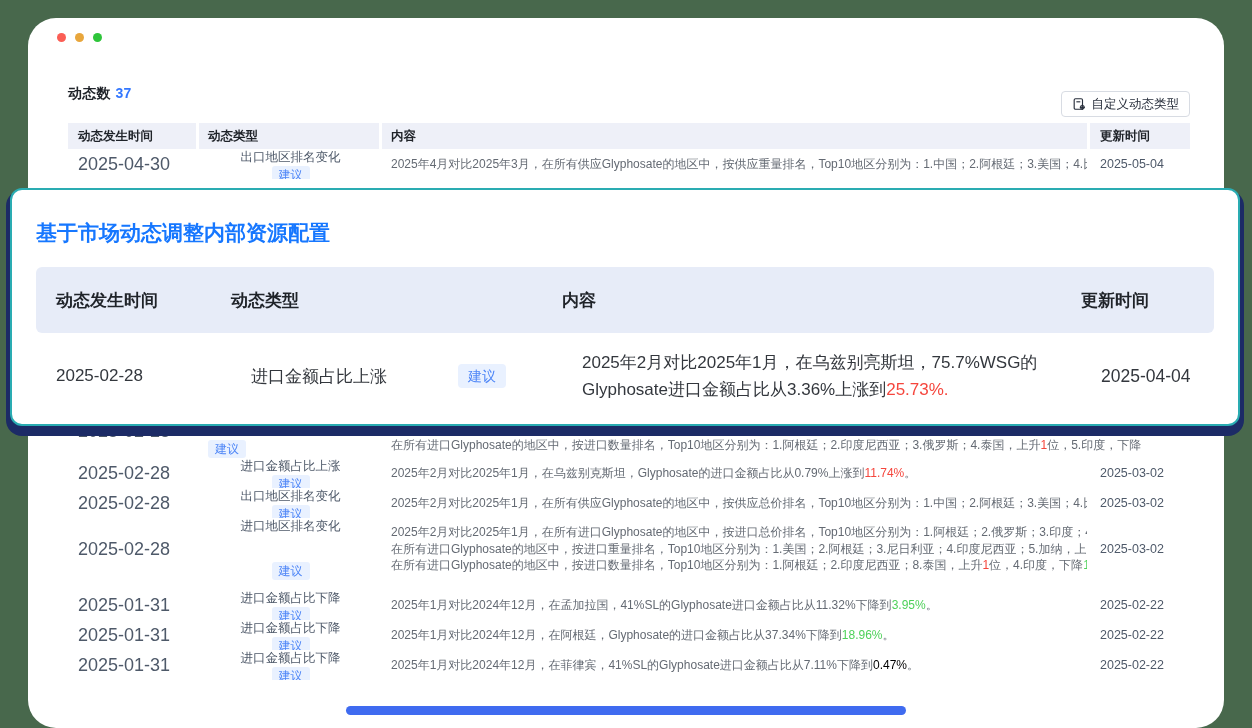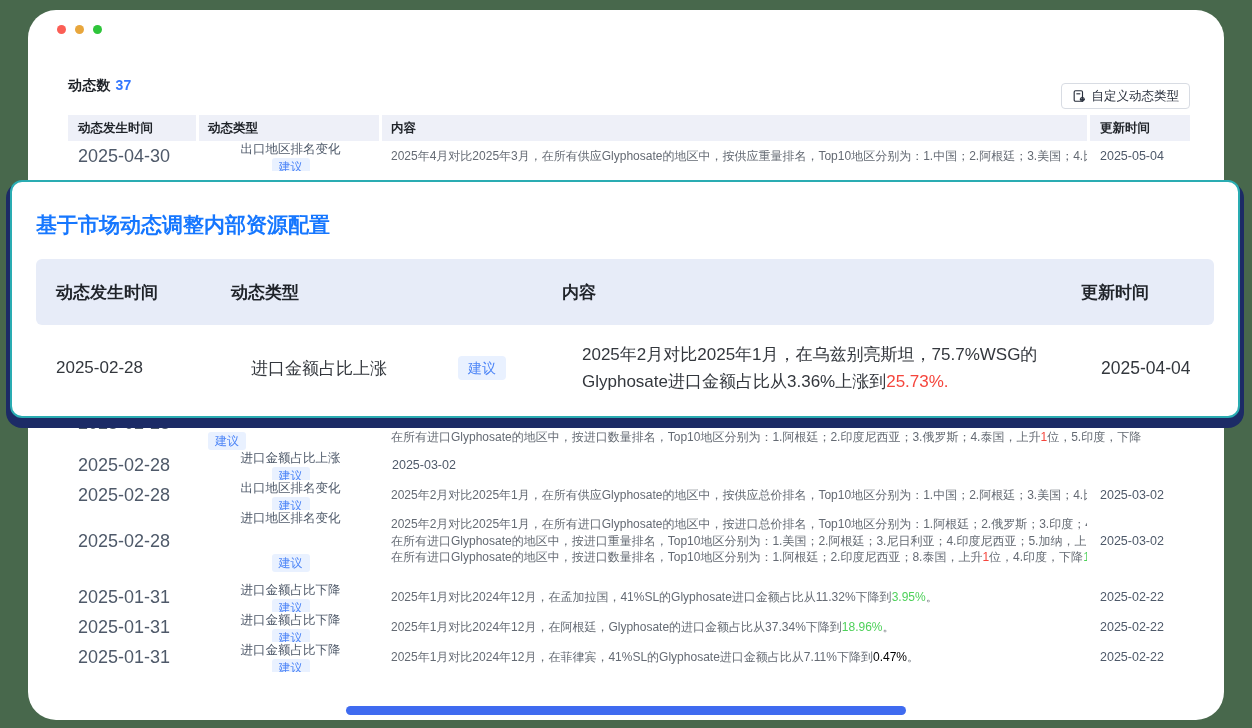--- a/index.html
+++ b/index.html
@@ -6,21 +6,21 @@
   body{
     width:1252px;height:728px;
     background:#48684c;
     font-family:"Liberation Sans","DejaVu Sans",sans-serif;
     -webkit-font-smoothing:antialiased;
   }
   .page{position:relative;width:1252px;height:728px;overflow:hidden;}
 
   
   .window{
-    position:absolute;left:28px;top:10px;width:1196px;height:710px;
+    position:absolute;left:28px;top:18px;width:1196px;height:710px;
     background:#ffffff;border-radius:28px;
   }
   .lights{position:absolute;left:29px;top:15px;display:flex;gap:9px;}
   .light{width:9px;height:9px;border-radius:50%;}
 
   .toolbar{display:flex;justify-content:space-between;align-items:center;
     margin:62px 34px 0 40px;height:28px;}
   .count{font-size:14px;font-weight:700;color:#1f2329;letter-spacing:.2px;}
   .count .num{color:#3377ff;margin-left:5px;}
   .custom-btn{display:flex;align-items:center;gap:6px;height:26px;padding:0 10px;
@@ -138,20 +138,23 @@
             <div class="cell c-content">
               <div class="cline"><span>在所有进口Glyphosate的地区中，按进口数量排名，Top10地区分别为：1.阿根廷；2.印度尼西亚；3.俄罗斯；4.泰国，上升</span><span style="color: rgb(245, 70, 61);">1</span><span>位，5.印度，下降</span></div>
             </div>
           </div>
           <div class="trow">
             <div class="cell c-date">2025-02-28</div>
             <div class="cell c-type">
               <span>进口金额占比上涨</span>
               <span class="tag">建议</span>
             </div>
+            <div class="cell c-content">
+              <div class="cline"><span>2025年2月对比2025年1月，在乌兹别克斯坦，Glyphosate的进口金额占比从0.79%上涨到</span><span style="color: rgb(245, 70, 61);">11.74%</span><span>。</span></div>
+            </div>
             <div class="cell c-updated">2025-03-02</div>
           </div>
           <div class="trow">
             <div class="cell c-date">2025-02-28</div>
             <div class="cell c-type">
               <span>出口地区排名变化</span>
               <span class="tag">建议</span>
             </div>
             <div class="cell c-content">
               <div class="cline"><span>2025年2月对比2025年1月，在所有供应Glyphosate的地区中，按供应总价排名，Top10地区分别为：1.中国；2.阿根廷；3.美国；4.比利时；5.新加...</span></div>

